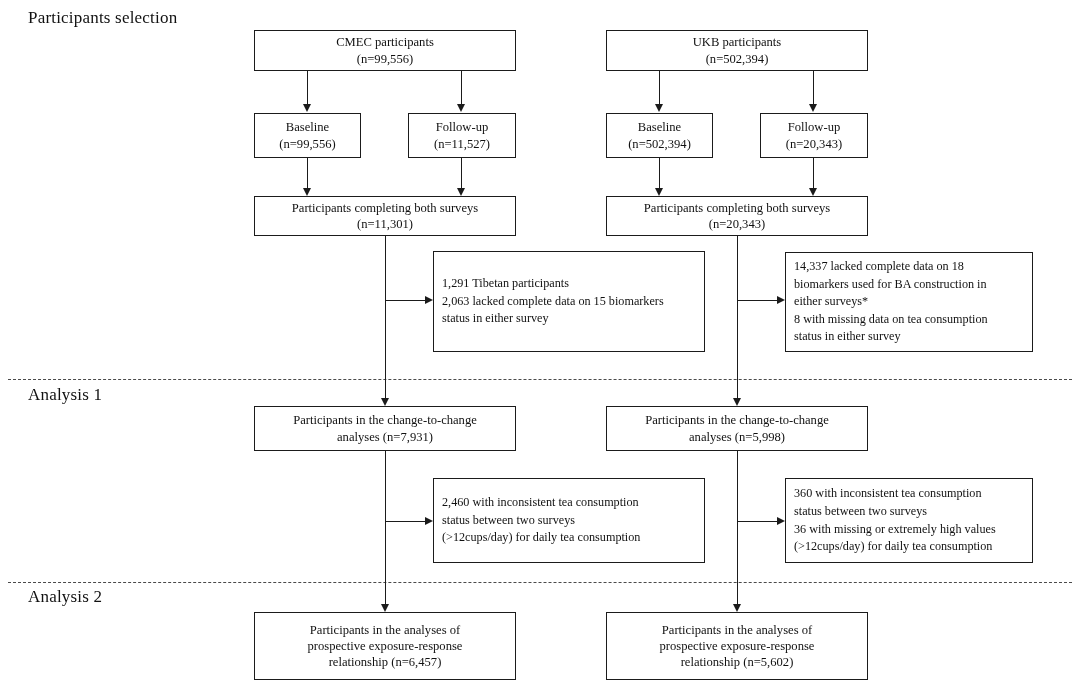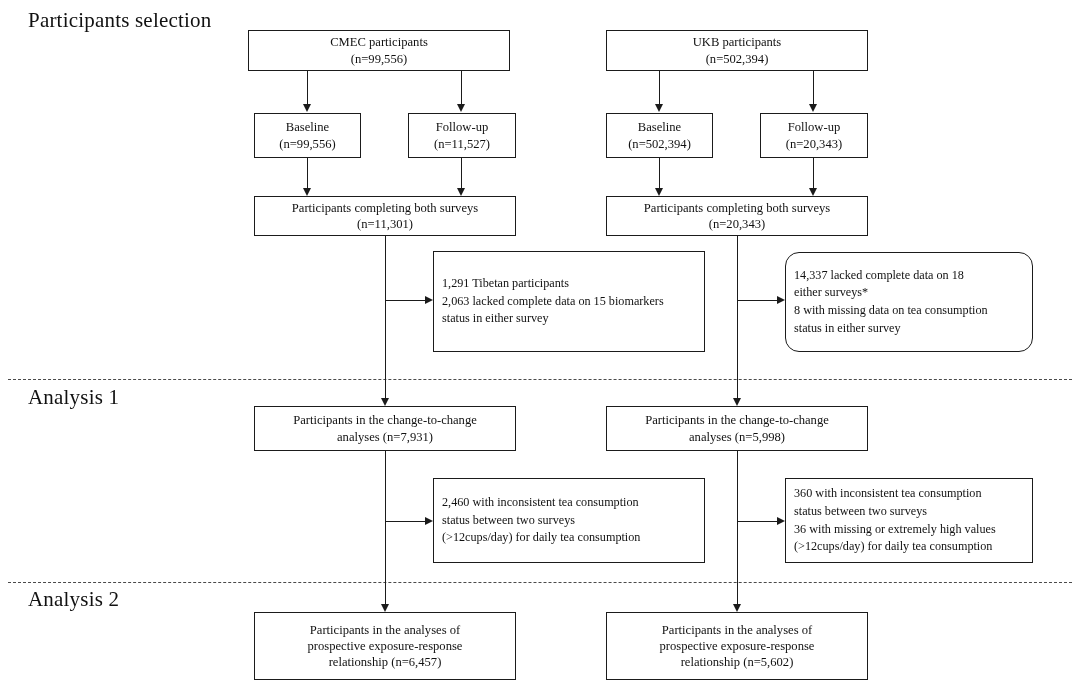--- a/index.html
+++ b/index.html
@@ -14,21 +14,21 @@
     height: 691px;
     background: #ffffff;
     font-family: "Liberation Serif", "DejaVu Serif", serif;
     color: #111111;
     overflow: hidden;
   }
   
   .section-label {
     position: absolute;
     font-family: "Liberation Serif", "DejaVu Serif", serif;
-    font-size: 21px;
+    font-size: 17px;
     color: #111;
     white-space: nowrap;
     letter-spacing: 0.2px;
   }
   
   .divider {
     position: absolute;
     left: 8px;
     width: 1064px;
     height: 0;
@@ -103,21 +103,21 @@
 
   <div class="section-label" style="left:28px; top:8px;">Participants selection</div>
 
   <div class="section-label" style="left:28px; top:385px;">Analysis 1</div>
 
   <div class="section-label" style="left:28px; top:587px;">Analysis 2</div>
 
   <div class="divider" style="top:379px;"></div>
   <div class="divider" style="top:582px;"></div>
 
-  <div class="node" style="left:248px; top:30px; width:262px; height:41px;">
+  <div class="node" style="left:254px; top:30px; width:262px; height:41px;">
     <span class="ln">CMEC participants</span>
     <span class="ln">(n=99,556)</span>
   </div>
 
   <div class="vline" style="left:307px; top:71px; height:33px;"></div>
   <div class="arrow-down" style="left:303px; top:104px;"></div>
 
   <div class="vline" style="left:461px; top:71px; height:33px;"></div>
   <div class="arrow-down" style="left:457px; top:104px;"></div>
 
@@ -208,22 +208,23 @@
     <span class="ln">Participants completing both surveys</span>
     <span class="ln">(n=20,343)</span>
   </div>
 
   <div class="vline" style="left:737px; top:236px; height:166px;"></div>
   <div class="arrow-down" style="left:733px; top:398px;"></div>
 
   <div class="hline" style="left:737px; top:300px; width:42px;"></div>
   <div class="arrow-right" style="left:777px; top:296px;"></div>
 
-  <div class="excl" style="left:785px; top:252px; width:248px; height:100px;border-radius:14px;">
+  <div class="excl" style="left:785px; top:252px; width:248px; height:100px;">
     <span class="ln">14,337 lacked complete data on 18</span>
+    <span class="ln">biomarkers used for BA construction in</span>
     <span class="ln">either surveys*</span>
     <span class="ln">8 with missing data on tea consumption</span>
     <span class="ln">status in either survey</span>
   </div>
 
   <div class="node" style="left:606px; top:406px; width:262px; height:45px;">
     <span class="ln">Participants in the change-to-change</span>
     <span class="ln">analyses (n=5,998)</span>
   </div>
 

